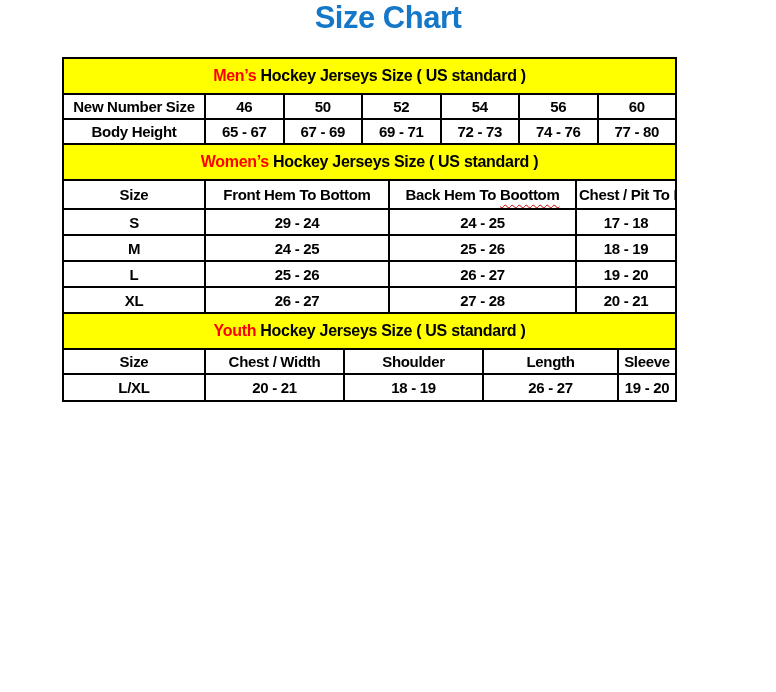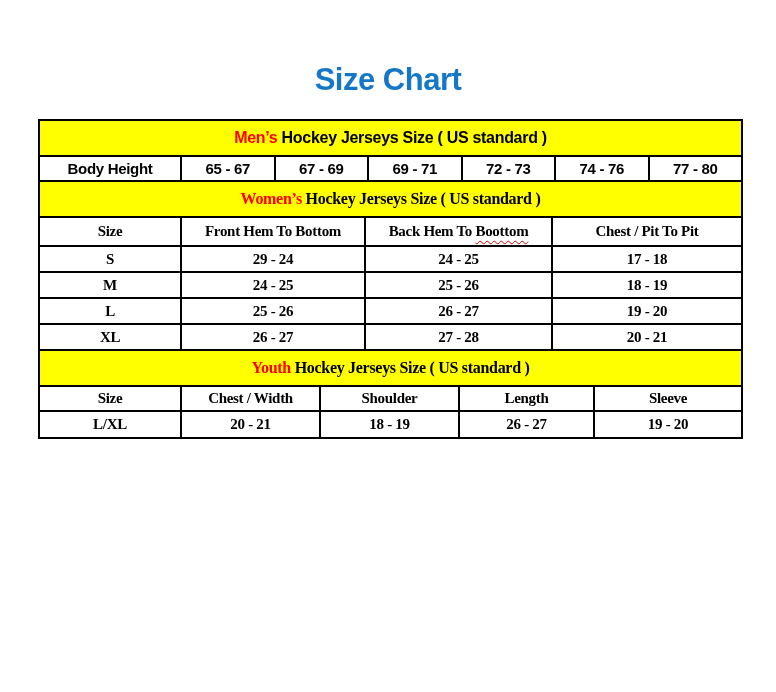--- a/index.html
+++ b/index.html
@@ -5,34 +5,34 @@
   html,body{margin:0;padding:0;background:#ffffff;}
   body{
     width:776px;height:692px;
     font-family:"Liberation Sans", sans-serif;
     color:#000;
     letter-spacing:-0.3px;
   }
   .frame{position:relative;width:776px;height:692px;background:#fff;overflow:hidden;}
   .page-title{
     margin:0;
-    padding-top:62px;
     text-align:center;
     font-size:31px;
     font-weight:bold;
     color:var(--title_blue,#1477c8);
     letter-spacing:-0.5px;
   }
   .chart{margin:21px 0 0 38px;width:702px;}
   table.tbl{
     border-collapse:collapse;
     table-layout:fixed;
-    width:705px;
+    width:615px;
+    margin-left:24px;
   }
-  .tbl + .tbl{margin-top:-2px;font-family:Liberation Serif, serif;}
+  .tbl + .tbl{margin-top:-2px;}
   .tbl td,.tbl th{
     border:2px solid var(--border_black,#000);
     text-align:center;
     vertical-align:middle;
     padding:0 2px;
     overflow:hidden;
     white-space:nowrap;
   }
   .band-cell{
     background:var(--band_yellow,#ffff00);
@@ -72,20 +72,29 @@
           <col>
           <col>
           <col>
           <col>
           <col>
           <col>
       </colgroup>
       <tbody>
         <tr>
           <td class="band-cell" colspan="7"><span class="hl">Men’s</span><span> Hockey Jerseys Size ( US standard )</span></td>
+        </tr>
+        <tr>
+          <td class="label-cell">New Number Size</td>
+          <td class="data-cell">46</td>
+          <td class="data-cell">50</td>
+          <td class="data-cell">52</td>
+          <td class="data-cell">54</td>
+          <td class="data-cell">56</td>
+          <td class="data-cell">60</td>
         </tr>
         <tr>
           <td class="label-cell">Body Height</td>
           <td class="data-cell">65 - 67</td>
           <td class="data-cell">67 - 69</td>
           <td class="data-cell">69 - 71</td>
           <td class="data-cell">72 - 73</td>
           <td class="data-cell">74 - 76</td>
           <td class="data-cell">77 - 80</td>
         </tr>

